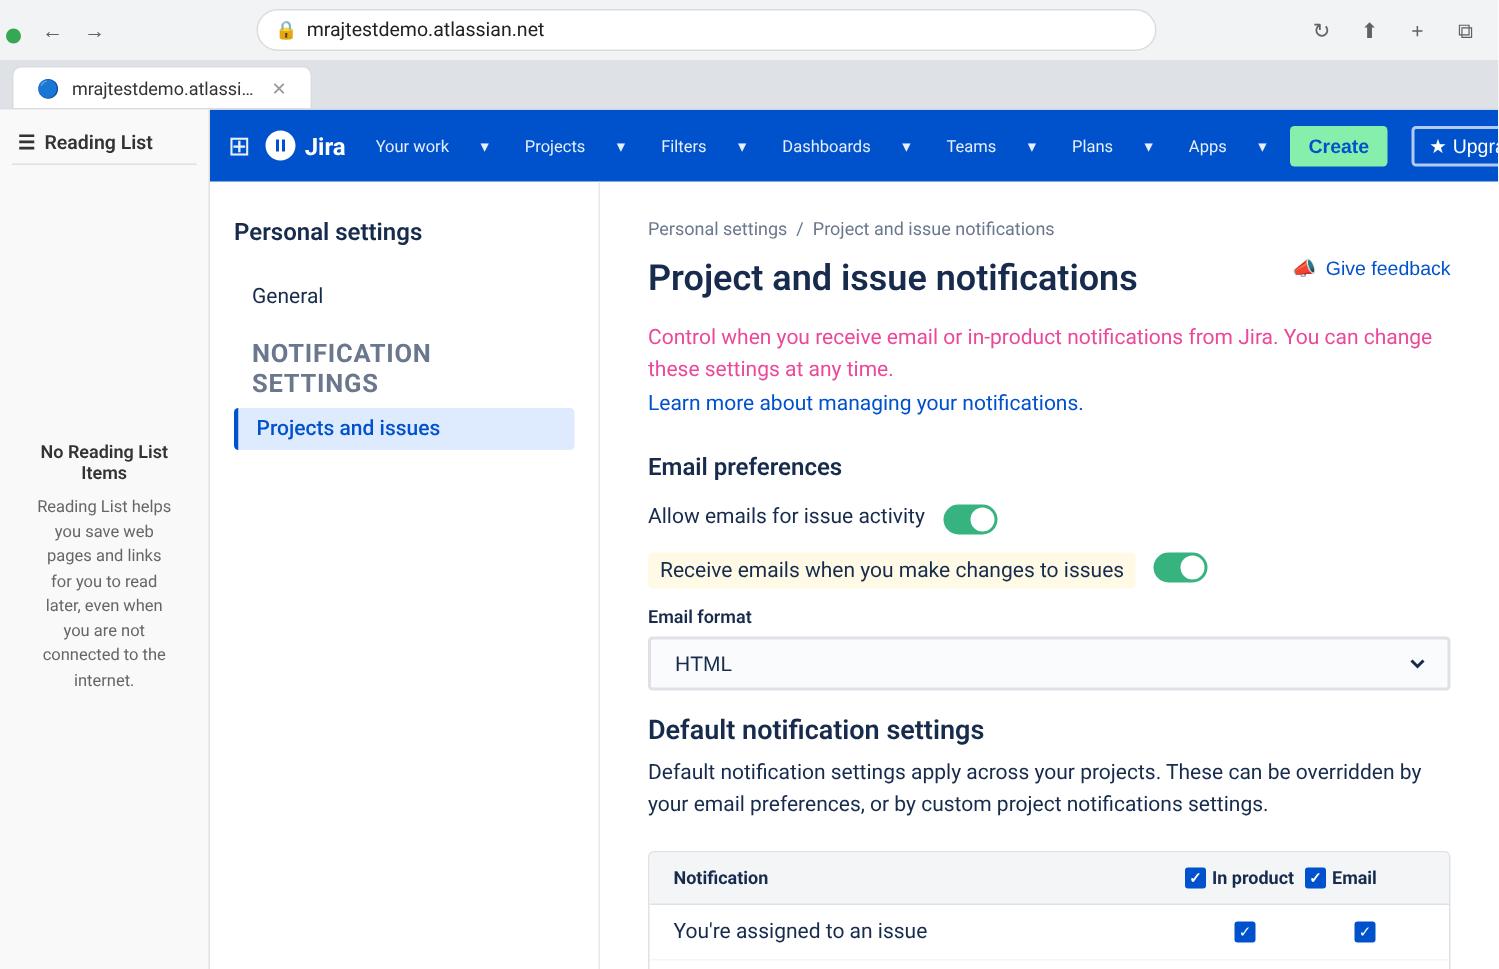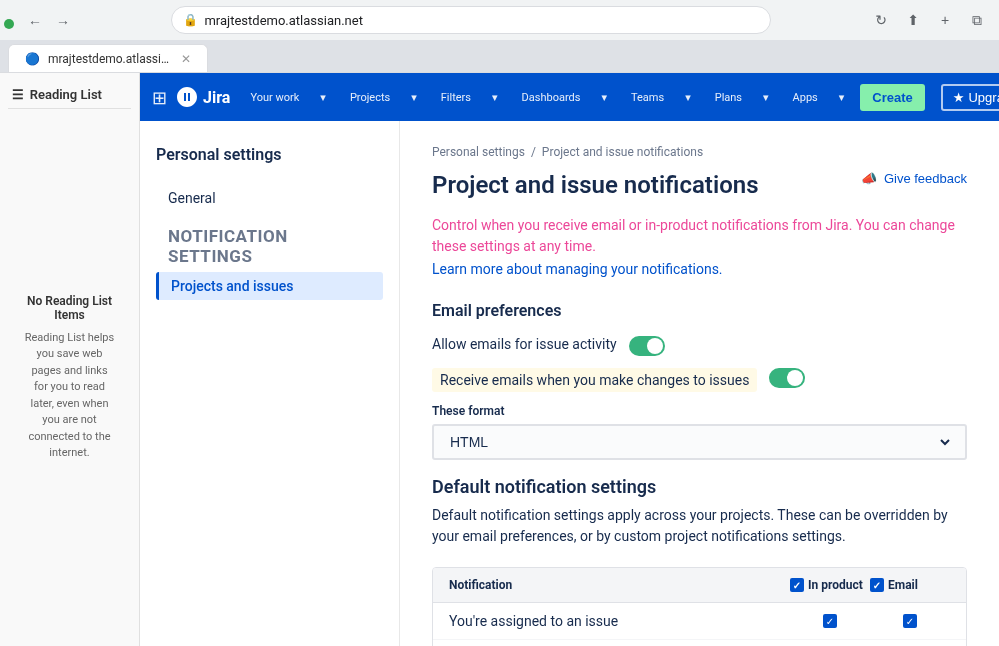--- a/index.html
+++ b/index.html
@@ -225,21 +225,21 @@
           <span class="toggle-label">Allow emails for issue activity</span>
           <div class="toggle"></div>
         </div>
 
         <div class="toggle-row">
           <span class="toggle-label toggle-highlighted">Receive emails when you make changes to issues</span>
           <div class="toggle"></div>
         </div>
 
         <div class="form-group">
-          <label class="form-label">These format</label>
+          <label class="form-label">Email format</label>
           <div class="form-select">
             <select>
               <option value="HTML">HTML</option>
               <option value="plain">Plain text</option>
             </select>
           </div>
         </div>
 
         
         <div class="notif-section-title">Default notification settings</div>

